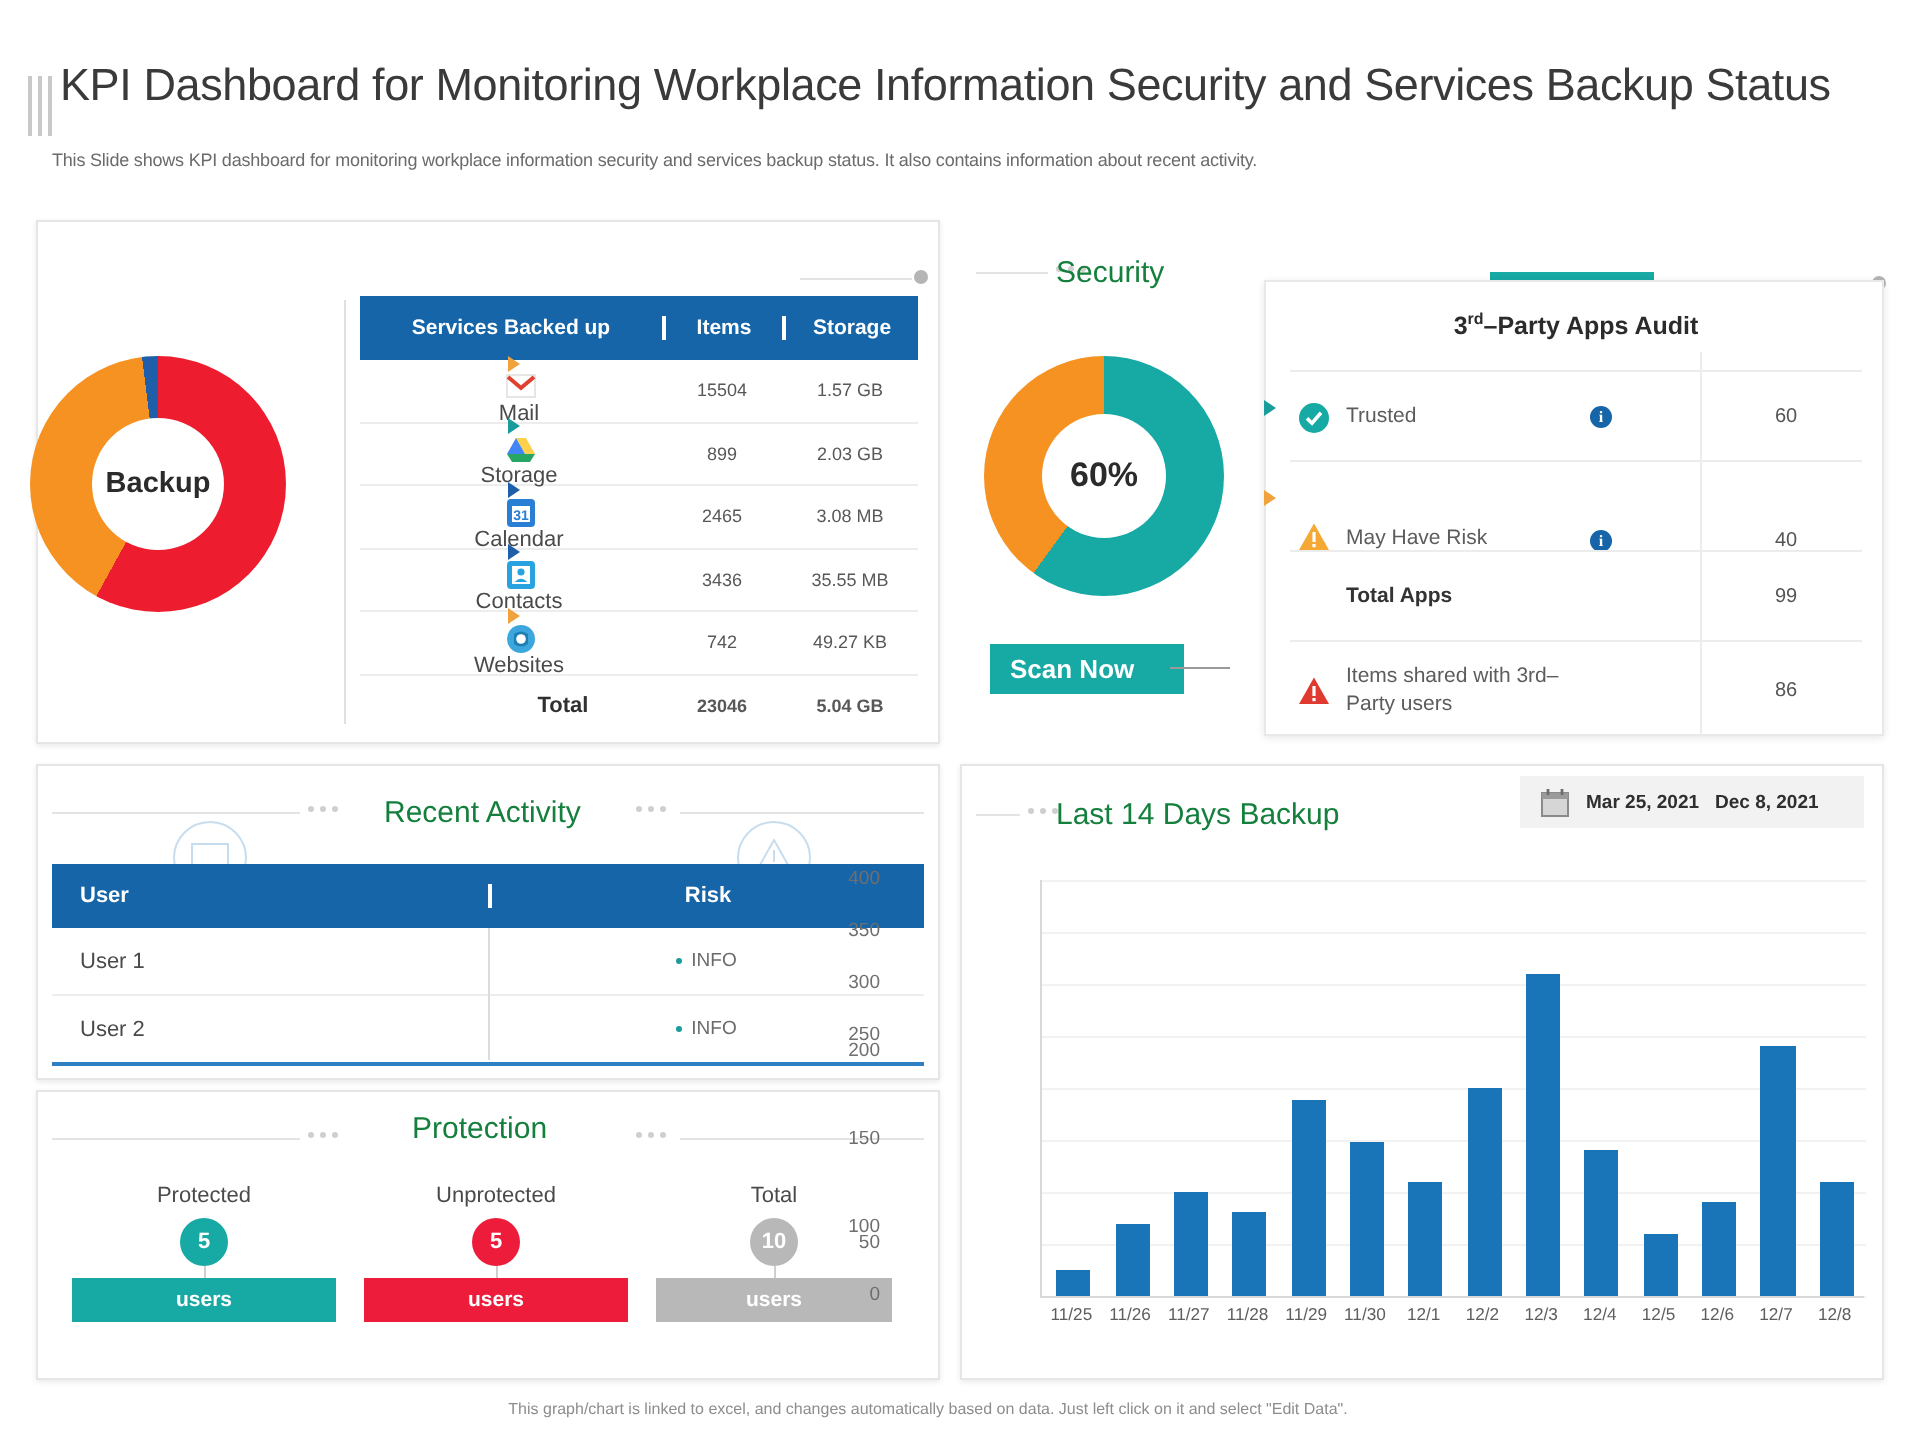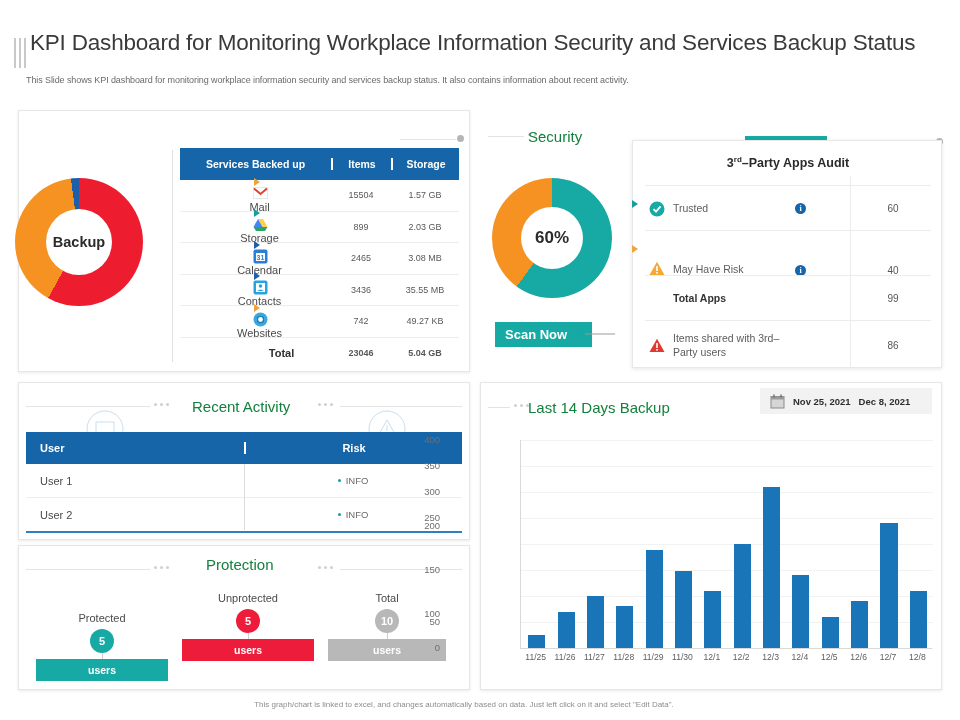--- a/index.html
+++ b/index.html
@@ -425,21 +425,21 @@
       <i></i>
     </div>
   <div class="sect-title" style="left:206px; top:556px;">Protection</div>
   <div class="dots" style="left:318px; top:566px;">
       <i></i>
       <i></i>
       <i></i>
     </div>
   <div class="rule" style="left:340px; top:569px; width:122px;"></div>
   <div id="prot-cols">
-      <div class="prot-col" style="left: 36px; width: 132px; margin-top: 20px;">
+      <div class="prot-col" style="left: 36px; width: 132px;">
         <div class="prot-label">Protected</div>
      <div class="prot-badge" style="background:#17A9A3">5</div>
      <div class="prot-stem"></div>
      <div class="prot-bar" style="background:#17A9A3">users</div>
       </div>
       <div class="prot-col" style="left: 182px; width: 132px;">
         <div class="prot-label">Unprotected</div>
      <div class="prot-badge" style="background:#ED1C3A">5</div>
      <div class="prot-stem"></div>
      <div class="prot-bar" style="background:#ED1C3A">users</div>
@@ -461,21 +461,21 @@
     </div>
   <div class="sect-title" style="left:528px; top:399px;">Last 14 Days  Backup</div>
 
   <div id="date-pill">
     <svg width="15" height="15" viewBox="0 0 15 15">
       <rect x="1" y="2.5" width="13" height="11.5" fill="#d6d6d6" stroke="#8a8a8a" stroke-width="1"></rect>
       <rect x="1" y="2.5" width="13" height="3" fill="#9a9a9a"></rect>
       <line x1="4" y1="0.5" x2="4" y2="3.5" stroke="#6e6e6e" stroke-width="1.4"></line>
       <line x1="11" y1="0.5" x2="11" y2="3.5" stroke="#6e6e6e" stroke-width="1.4"></line>
     </svg>
-    <span class="date-txt">Nov 25, 2021</span>
+    <span class="date-txt">Mar 25, 2021</span>
     <span class="date-txt">Dec 8, 2021</span>
   </div>
 
   <div id="chart-area">
     <div id="plot">
       <div id="gridlines">
           <div class="gridline" style="top: 208px;"></div>
           <div class="gridline" style="top: 182px;"></div>
           <div class="gridline" style="top: 156px;"></div>
           <div class="gridline" style="top: 130px;"></div>

